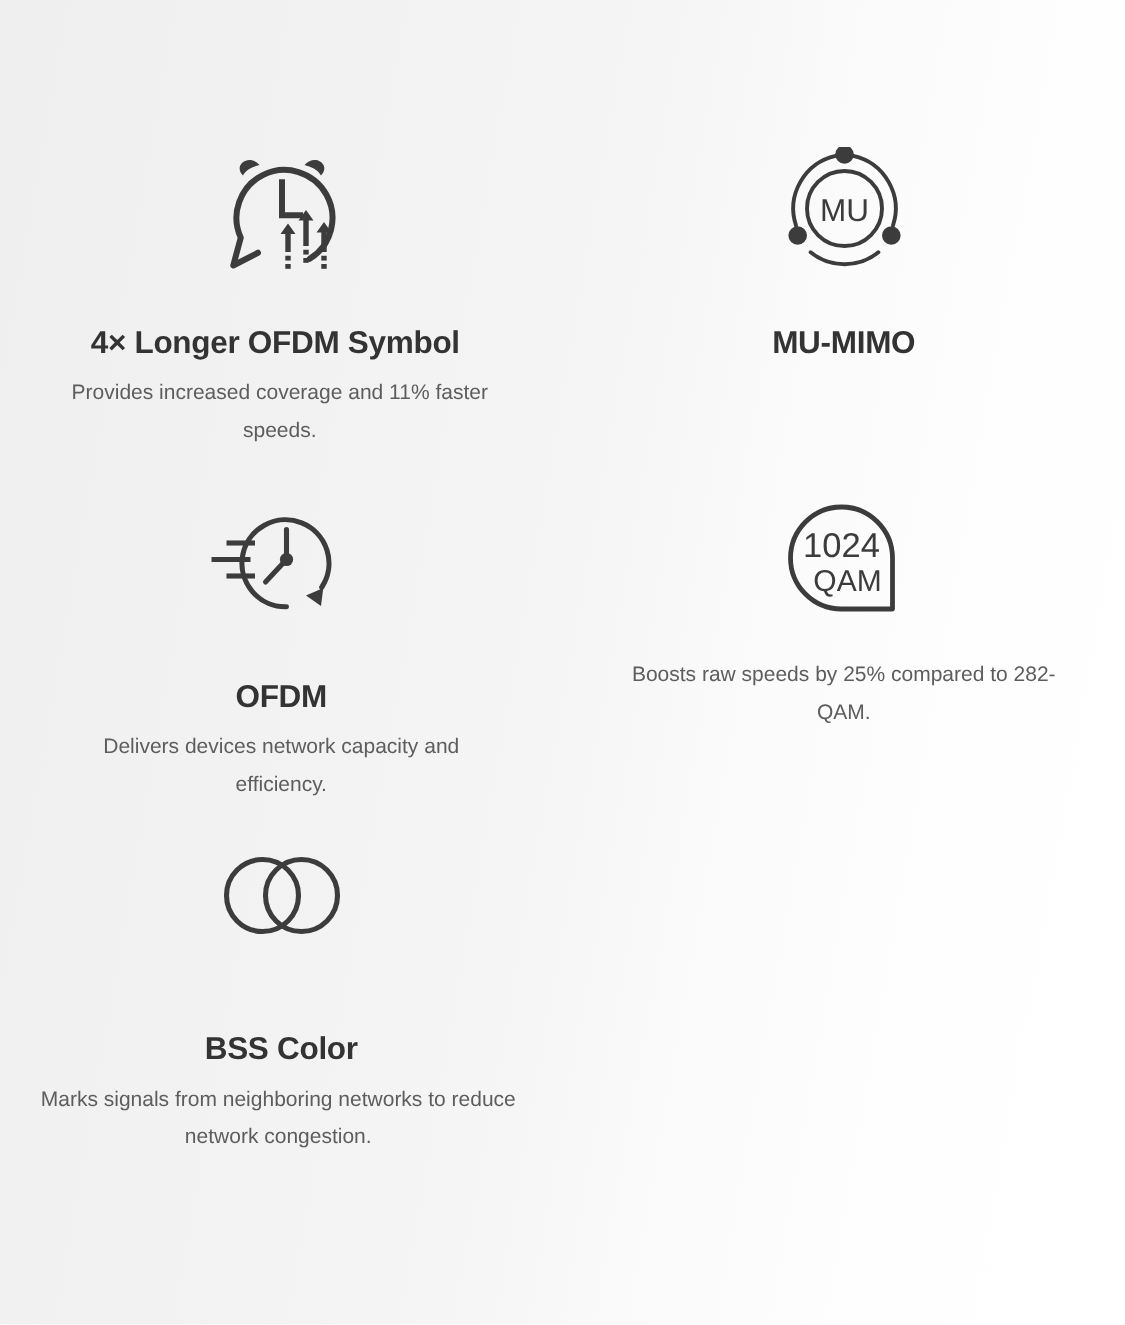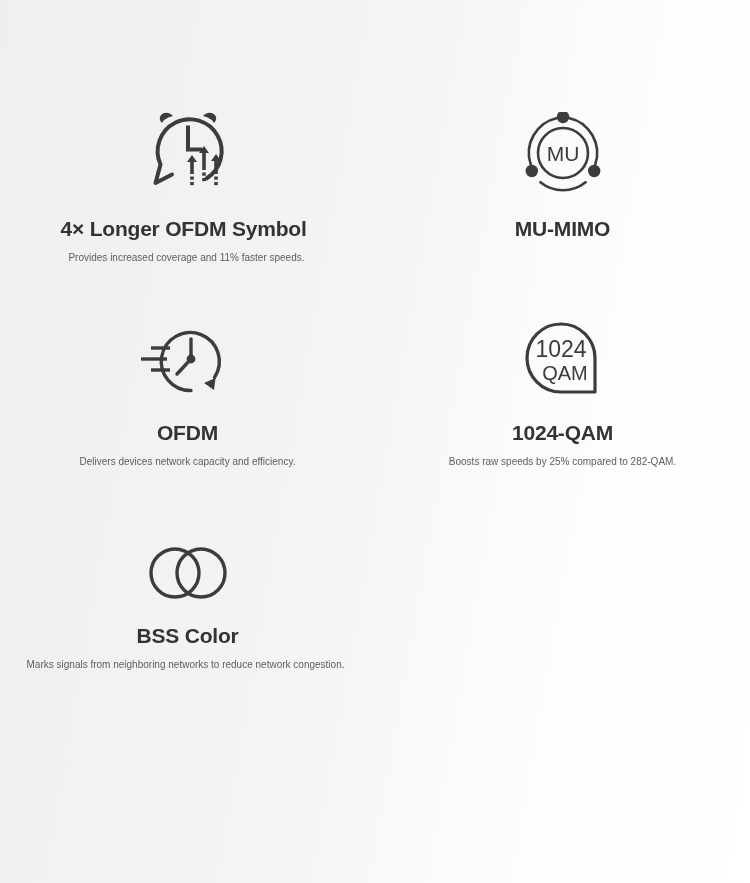--- a/index.html
+++ b/index.html
@@ -41,36 +41,36 @@
   }
 
   
   .feature.r1 { padding-top:98px; }
   .feature.r2 { padding-top:35px; }
   .feature.r3 { padding-top:34px; }
 
   .icon-wrap {
     height:96px;
     display:flex;
-    align-items:flex-end;
+    align-items:flex-start;
     justify-content:center;
   }
   .icon-wrap svg { display:block; }
 
   .f-title {
     font-size:21px;
     font-weight:bold;
     letter-spacing:-0.2px;
     color:#333333;
     margin-top:22px;
     line-height:1.25;
     white-space:nowrap;
   }
   .f-desc {
-    font-size:10px;
+    font-size:14px;
     font-weight:400;
     color:#5d5d5d;
     line-height:1.78;
     margin-top:7px;
     max-width:300px;
   }
 
   
   .feature.first .f-title { margin-left:-8px; }
   .feature.first .f-desc  { margin-left:-2px; }
@@ -158,21 +158,20 @@
 
     <div class="feature r2">
       <div class="icon-wrap">
         <svg width="80" height="78" viewBox="0 0 80 78" fill="none">
 
           <path d="M72 38 A34 34 0 1 0 38 72 L72 72 Z" stroke="#3c3c3c" stroke-width="3.2" stroke-linejoin="round" fill="none"></path>
           <text x="38" y="37" text-anchor="middle" font-family="Liberation Sans, sans-serif" font-size="23" fill="#3c3c3c">1024</text>
           <text x="42" y="60" text-anchor="middle" font-family="Liberation Sans, sans-serif" font-size="20" fill="#3c3c3c">QAM</text>
         </svg>
       </div>
-      <div class="f-title">1024-QAM</div>
       <div class="f-desc">Boosts raw speeds by 25% compared to 282-QAM.</div>
     </div>
 
     <div class="feature r3 bss">
       <div class="icon-wrap">
         <svg width="82" height="56" viewBox="0 0 82 56" fill="none">
           <circle cx="28" cy="28" r="24" stroke="#3c3c3c" stroke-width="3.4" fill="none"></circle>
           <circle cx="54" cy="28" r="24" stroke="#3c3c3c" stroke-width="3.4" fill="none"></circle>
         </svg>
       </div>

